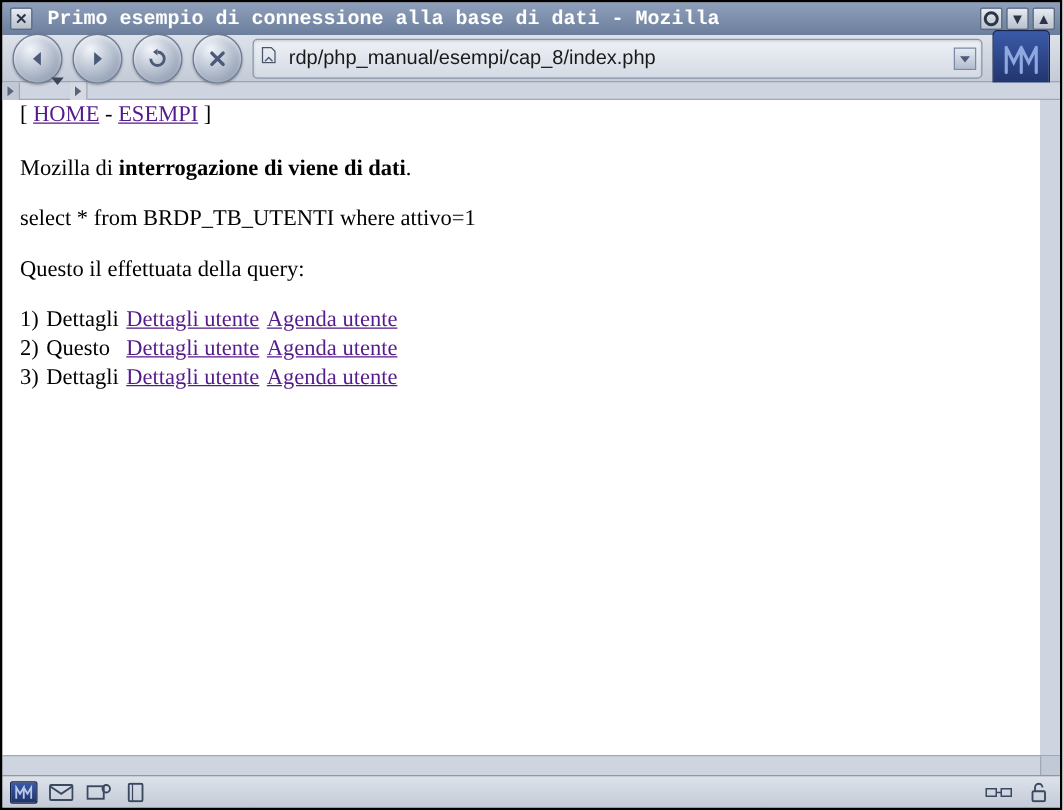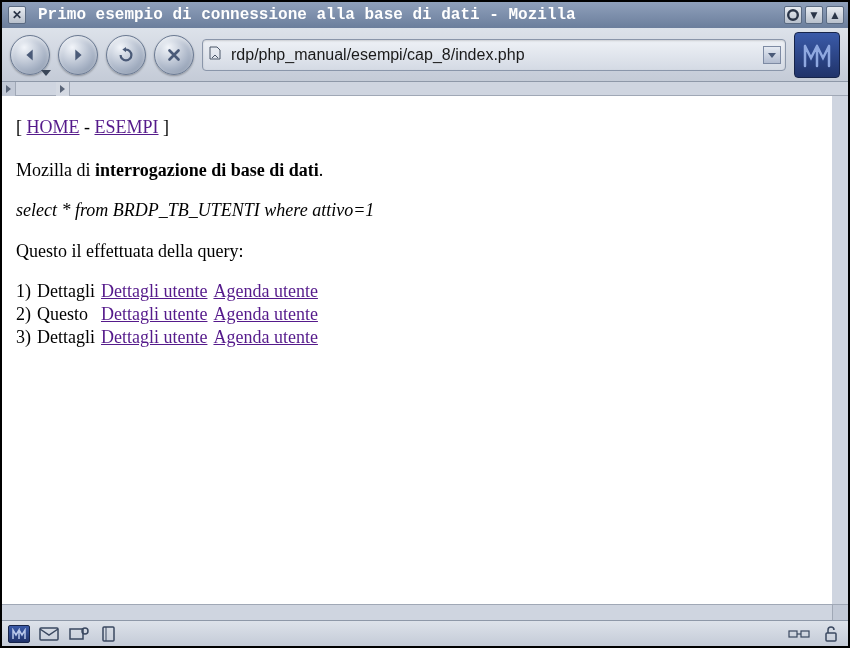--- a/index.html
+++ b/index.html
@@ -44,21 +44,21 @@
     font-family: Arial, sans-serif;
     font-weight: bold;
     color: #2a3548;
     font-size: 12px;
   }
   .tb-close { margin-right: 8px; margin-left: 2px; }
   .tb-title { flex: 1; text-align: left; padding-left: 4px; white-space: nowrap; overflow: hidden; font-family: Liberation Mono, monospace; }
   .tb-right { display: flex; }
 
   .toolbar {
-    height: 54px;
+    height: 38px;
     background: linear-gradient(to bottom, #dde2ea, #c4cbd7);
     border-bottom: 1px solid #8e98a8;
     display: flex;
     align-items: center;
     padding: 0 8px;
     gap: 8px;
   }
   .nav-btn {
     width: 40px;
     height: 40px;
@@ -129,33 +129,33 @@
     display: flex;
   }
   .tab-marker { width: 14px; height: 14px; border-right: 1px solid #a0a8b6; background:#c2c9d6; display:flex;align-items:center;justify-content:center;}
   .tab-marker::after{content:"";width:0;height:0;border-top:4px solid transparent;border-bottom:4px solid transparent;border-left:5px solid #5a6578;}
   .tab-marker.off { background:#d4d9e2; margin-left: 40px;}
 
   .content {
     flex: 1;
     background: #fff;
     overflow: auto;
-    padding: 20px 14px;
+    padding: 0 14px;
     font-size: 18px;
     color: #000;
     border-right: 16px solid #cfd5e0;
   }
   .content a {
     color: #551a8b;
     text-decoration: underline;
   }
   .content p { margin: 0 0 18px 0; line-height: 1.25; }
   .content .breadcrumb { margin-bottom: 20px; }
   .emph-bold { font-weight: bold; }
-  .query-text { font-style: italic; margin: 0 0 18px 0; }
+  .query-text { margin: 0 0 18px 0; }
   .results-table { border-collapse: collapse; margin-top: 4px; }
   .results-table td { padding: 1px 6px 1px 0; vertical-align: baseline; font-size: 18px; }
 
   .scrollbar-bottom {
     height: 16px;
     background: #cfd5e0;
     border-top: 1px solid #a0a8b6;
     display:flex;
   }
   .sb-corner { width: 16px; height: 16px; background:#c2c9d6; border-left:1px solid #a0a8b6; margin-left:auto;}
@@ -253,21 +253,21 @@
     <div class="tab-marker"></div>
     <div class="tab-marker off"></div>
   </div>
 
   <div class="content">
     <p class="breadcrumb">
       <span>[ </span><a href="#">HOME</a><span> - </span><a href="#">ESEMPI</a><span> ]</span>
     </p>
 
     <p>
-      <span>Mozilla di </span><span class="emph-bold">interrogazione di base di dati</span><span>.</span>
+      <span>Mozilla di </span><span class="emph-bold">interrogazione di viene di dati</span><span>.</span>
     </p>
 
 
     <p class="query-text">select * from BRDP_TB_UTENTI where attivo=1</p>
 
     <p>Questo il effettuata della query:</p>
 
     <table class="results-table">
       <tbody>
           <tr>

